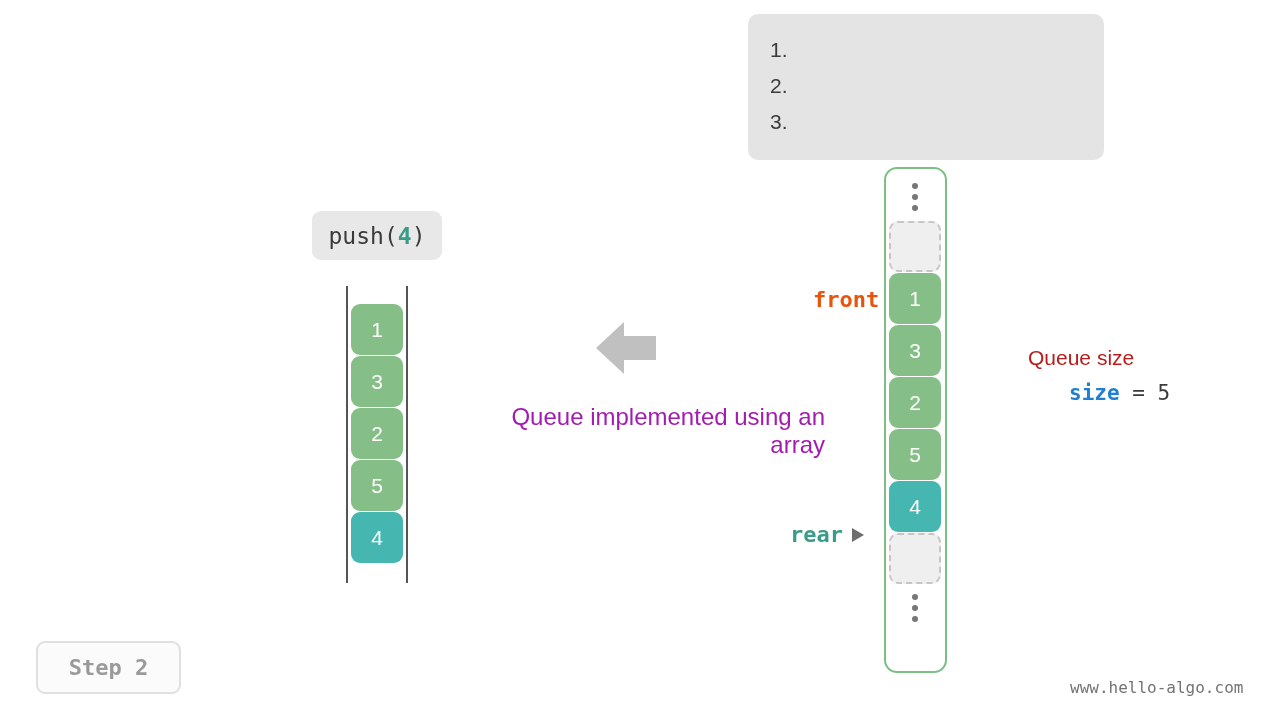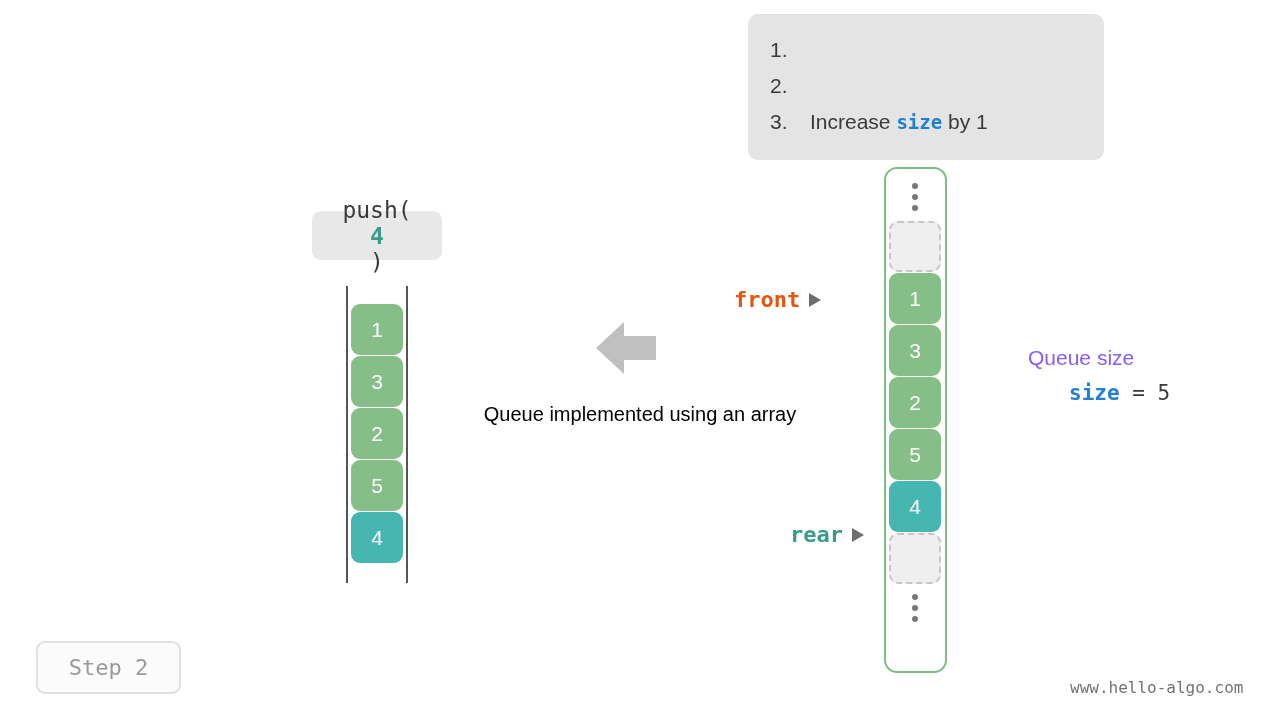--- a/index.html
+++ b/index.html
@@ -64,21 +64,20 @@
     box-sizing: border-box;
     background: #e8e8e8;
     border-radius: 9px;
     display: flex;
     align-items: center;
     justify-content: center;
     font-family: "DejaVu Sans Mono", monospace;
     font-size: 23px;
     color: #3a3a3a;
     letter-spacing: 0px;
-    flex-direction: column;
   }
   #push-label .arg { color: #3a9b88; font-weight: bold; }
 
   
   #left-array {
     position: absolute;
     left: 346px;
     top: 286px;
     width: 62px;
     height: 297px;
@@ -162,21 +161,21 @@
   .ptr {
     position: absolute;
     display: flex;
     align-items: center;
     gap: 9px;
     font-family: "DejaVu Sans Mono", monospace;
     font-weight: bold;
     font-size: 22px;
     white-space: pre;
   }
-  #ptr-front { left: 734px; top: 287px; color: #e8540c; }
+  #ptr-front { left: 813px; top: 287px; color: #e8540c; }
   #ptr-rear  { left: 790px; top: 522px; color: #3a9b88; }
   .ptr-arrow {
     width: 0;
     height: 0;
     border-top: 7px solid transparent;
     border-bottom: 7px solid transparent;
     border-left: 12px solid #6e6e6e;
   }
 
   
@@ -185,33 +184,33 @@
     left: 596px;
     top: 322px;
     width: 60px;
     height: 52px;
   }
   #caption {
     position: absolute;
     left: 455px;
     top: 403px;
     width: 370px;
-    text-align: center;
-    font-size: 20px;
-    color: #000000;
+    text-align: right;
+    font-size: 24px;
+    color: #a21caf;
   }
 
   
   #queue-size {
     position: absolute;
     left: 1028px;
     top: 343px;
     color: #3a3a3a;
   }
-  #queue-size .title { font-size: 21px; color: #8b5cf6; line-height: 30px; }
+  #queue-size .title { font-size: 21px; color: #b91c1c; line-height: 30px; }
   #queue-size .expr {
     margin-top: 8px;
     font-size: 21px;
     font-family: "DejaVu Sans Mono", monospace;
     white-space: pre;
     color: #3a3a3a;
     margin-left: 41px;
   }
   #queue-size .expr .var { color: #1f7fd4; font-weight: bold; }
 
@@ -223,21 +222,21 @@
     width: 145px;
     height: 53px;
     box-sizing: border-box;
     border: 2px solid #e0e0e0;
     border-radius: 9px;
     background: #fbfbfb;
     display: flex;
     align-items: center;
     justify-content: center;
     font-family: "DejaVu Sans Mono", monospace;
-    font-weight: normal;
+    font-weight: bold;
     font-size: 22px;
     color: #9a9a9a;
     white-space: pre;
   }
 
   
   #watermark {
     position: absolute;
     left: 1070px;
     top: 678px;
@@ -252,21 +251,20 @@
 
 <div id="instruction-box">
   <div class="instr-row">
     <span class="instr-num">1.</span>
   </div>
   <div class="instr-row">
     <span class="instr-num">2.</span>
   </div>
   <div class="instr-row">
     <span class="instr-num">3.</span>
-    <span class="instr-text"><span>Increase </span><span class="code-blue">size</span><span> by 1</span></span>
   </div>
 </div>
 
 <div id="push-label">
     <span>push(</span>
     <span class="arg">4</span>
     <span>)</span>
   </div>
 
 <div id="left-array">

